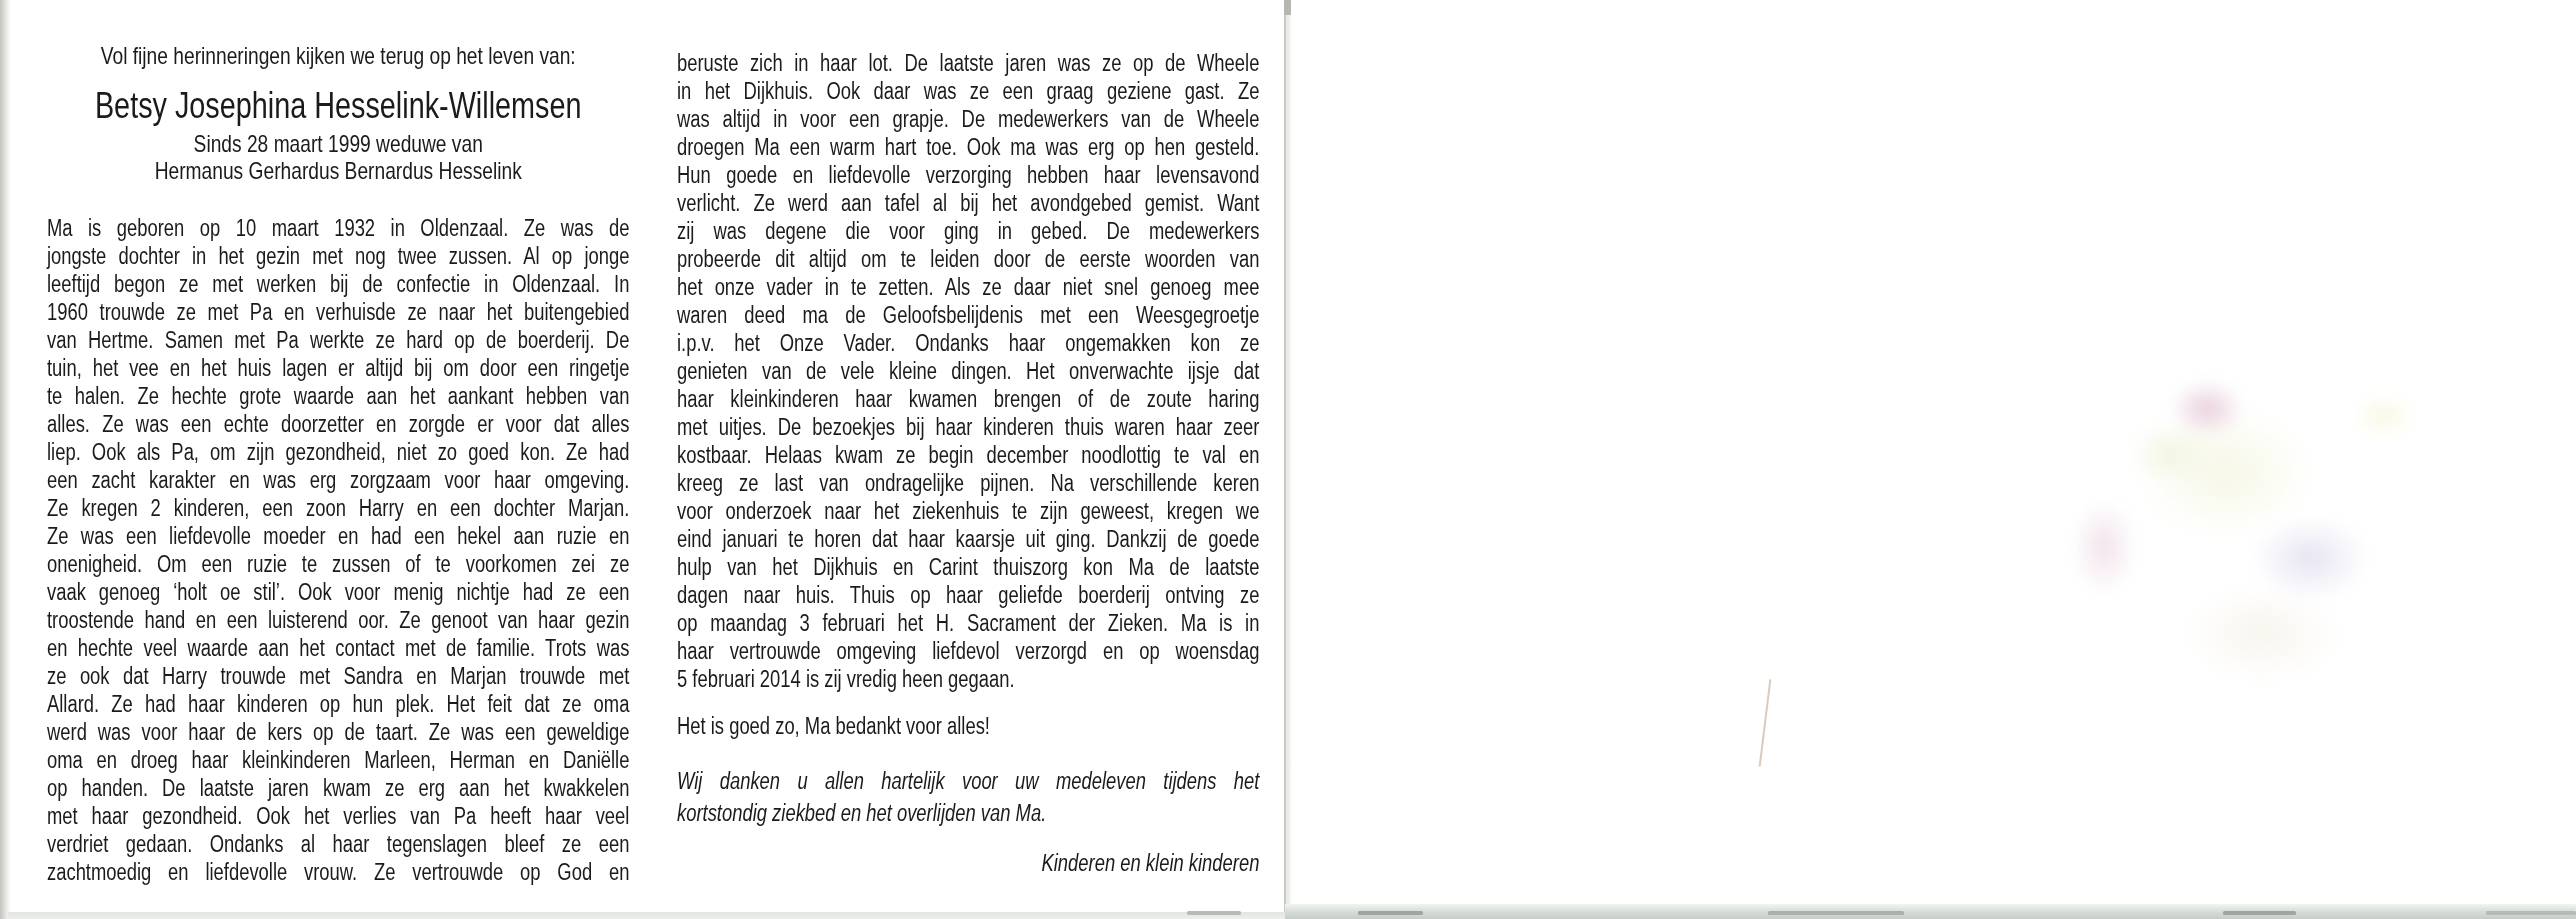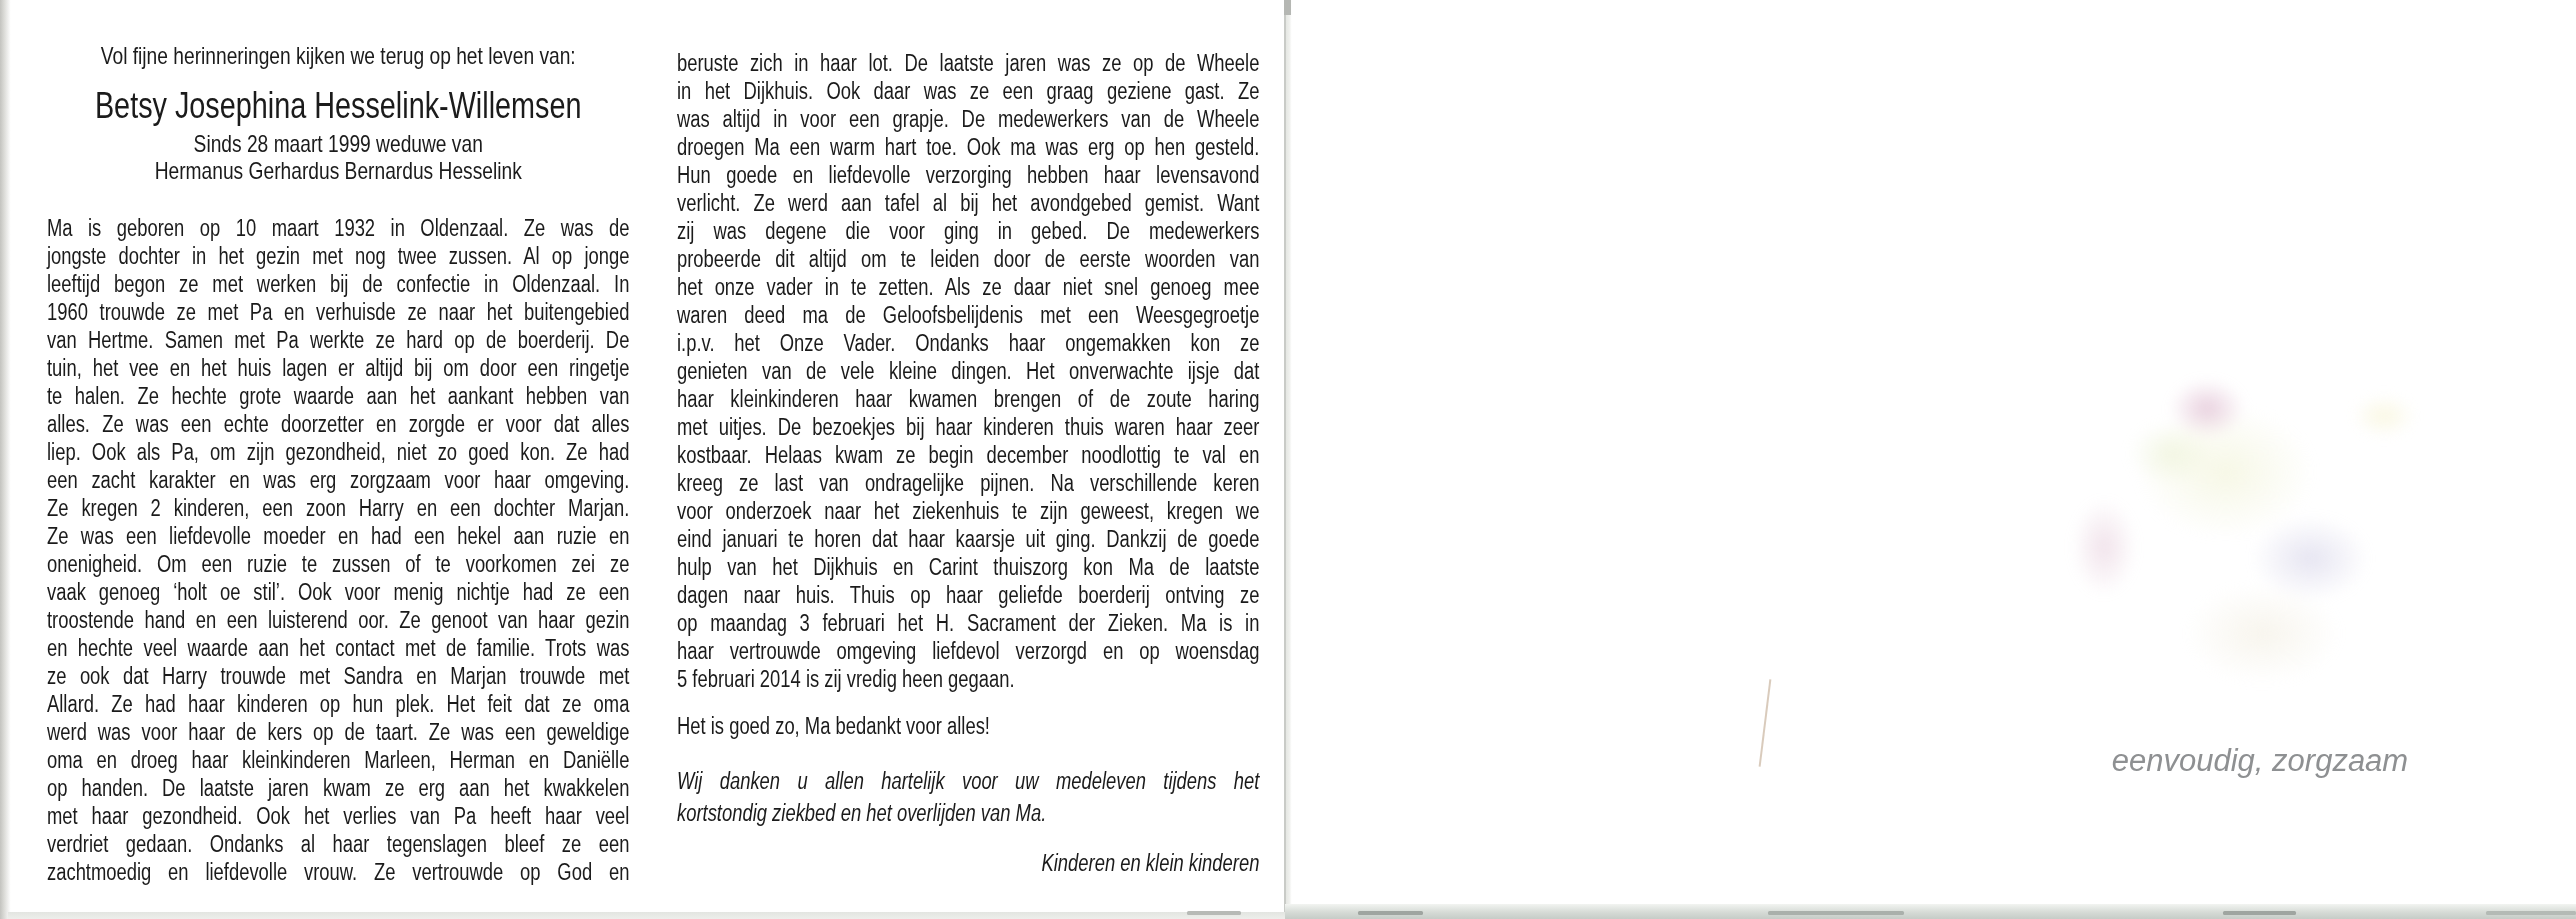--- a/index.html
+++ b/index.html
@@ -160,15 +160,14 @@
     <div class="jline">Wij danken u allen hartelijk voor uw medeleven tijdens het</div>
     <div class="jline last">kortstondig ziekbed en het overlijden van Ma.</div>
   </div>
 
 <div class="abs cond signature-line" style="left:677px; top:850px;">Kinderen en klein kinderen</div>
 
 <div class="abs" id="rose"></div>
 <div class="abs" id="scratch"></div>
 
 <div class="abs verse-block" style="left:2007px; top:741px; width:506px; color:#8e9092;">
-    <div class="verse-line">eenvoudig, zorgzaam</div>
   </div>
 
 
 </body></html>

